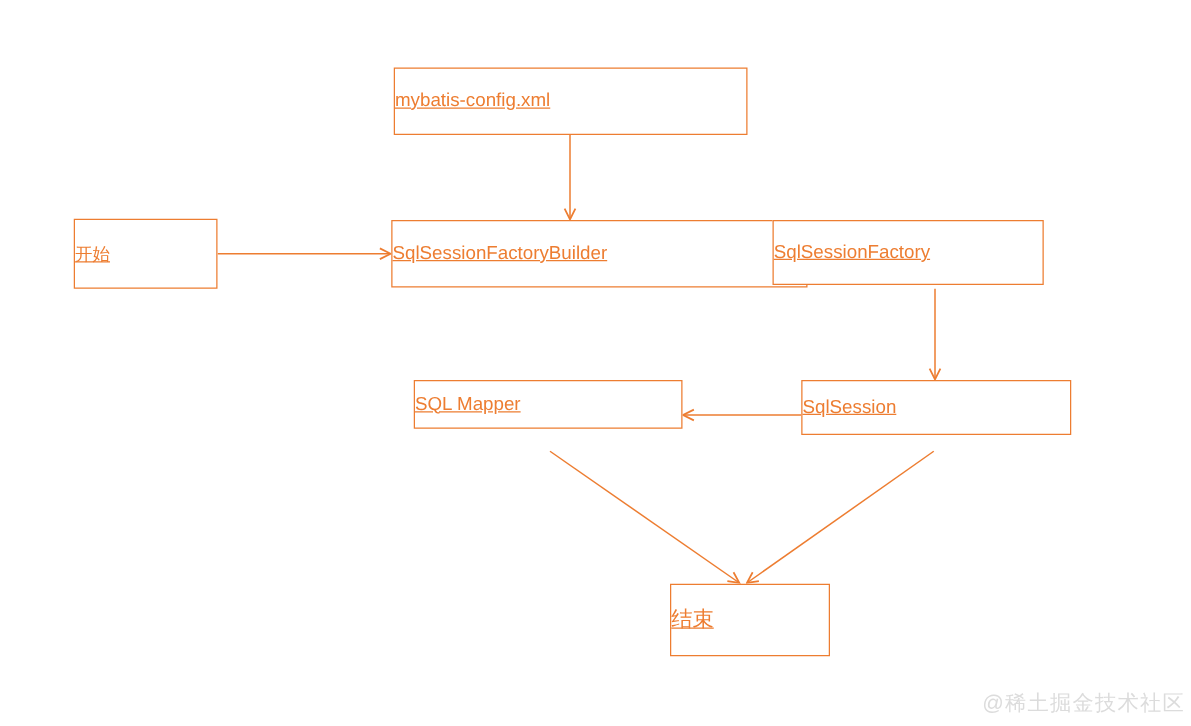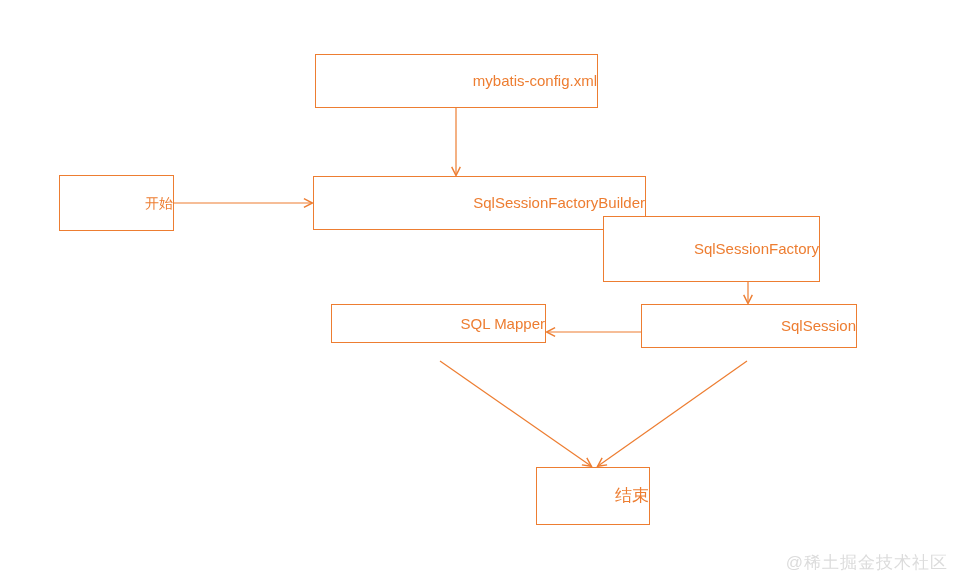--- a/index.html
+++ b/index.html
@@ -25,33 +25,34 @@
   }
   .edge { stroke: var(--accent); stroke-width: 1.2; fill: none; }
   .arrowhead { fill: none; stroke: var(--accent); stroke-width: 1.3; }
   .node {
     position: absolute;
     border: 1px solid var(--accent);
     background: var(--bg);
     color: var(--accent);
     display: flex;
     align-items: center;
-    justify-content: flex-end;
+    justify-content: flex-start;
     font-size: 15px;
     text-align: center;
     line-height: 1.2;
+    text-decoration: underline;
   }
   .node-label { white-space: nowrap; }
   #node-config  { left: 315px; top:  54px; width: 283px; height: 54px; }
   #node-start   { left:  59px; top: 175px; width: 115px; height: 56px; font-size: 14px; }
   #node-builder { left: 313px; top: 176px; width: 333px; height: 54px; }
-  #node-factory { left: 603px; top: 176px; width: 217px; height: 66px; margin-top: 40px; }
+  #node-factory { left: 618px; top: 176px; width: 217px; height: 52px; }
   #node-mapper  { left: 331px; top: 304px; width: 215px; height: 39px; }
   #node-session { left: 641px; top: 304px; width: 216px; height: 44px; }
-  #node-end     { left: 536px; top: 467px; width: 114px; height: 58px; font-size: 17px; }
+  #node-end     { left: 536px; top: 467px; width: 128px; height: 58px; font-size: 17px; }
   .watermark {
     position: absolute;
     right: 5px;
     bottom: 7px;
     color: var(--watermark);
     font-size: 17px;
     letter-spacing: 1px;
     user-select: none;
   }
 </style>

